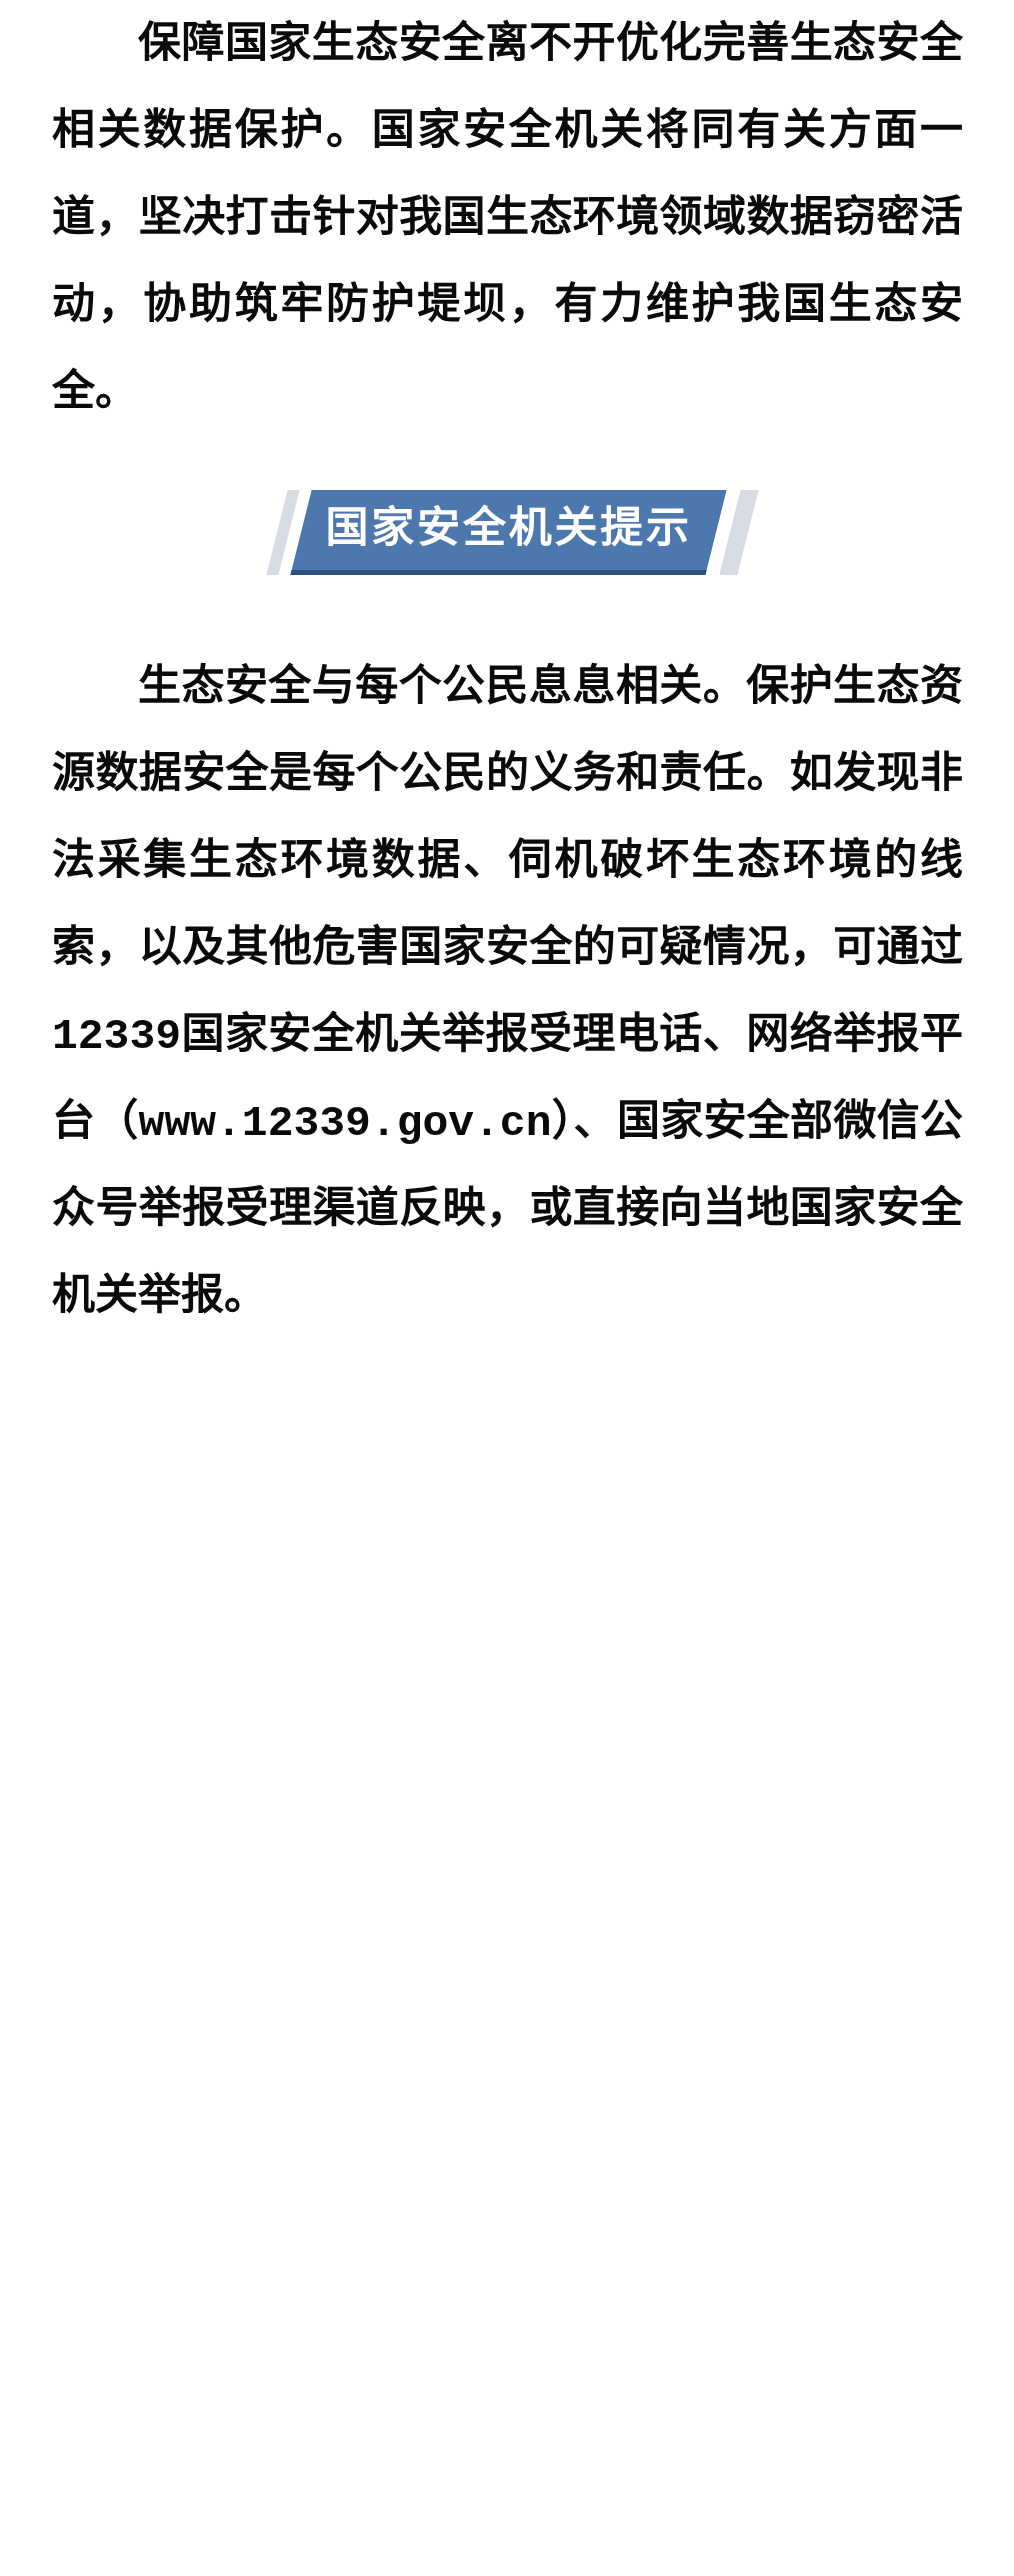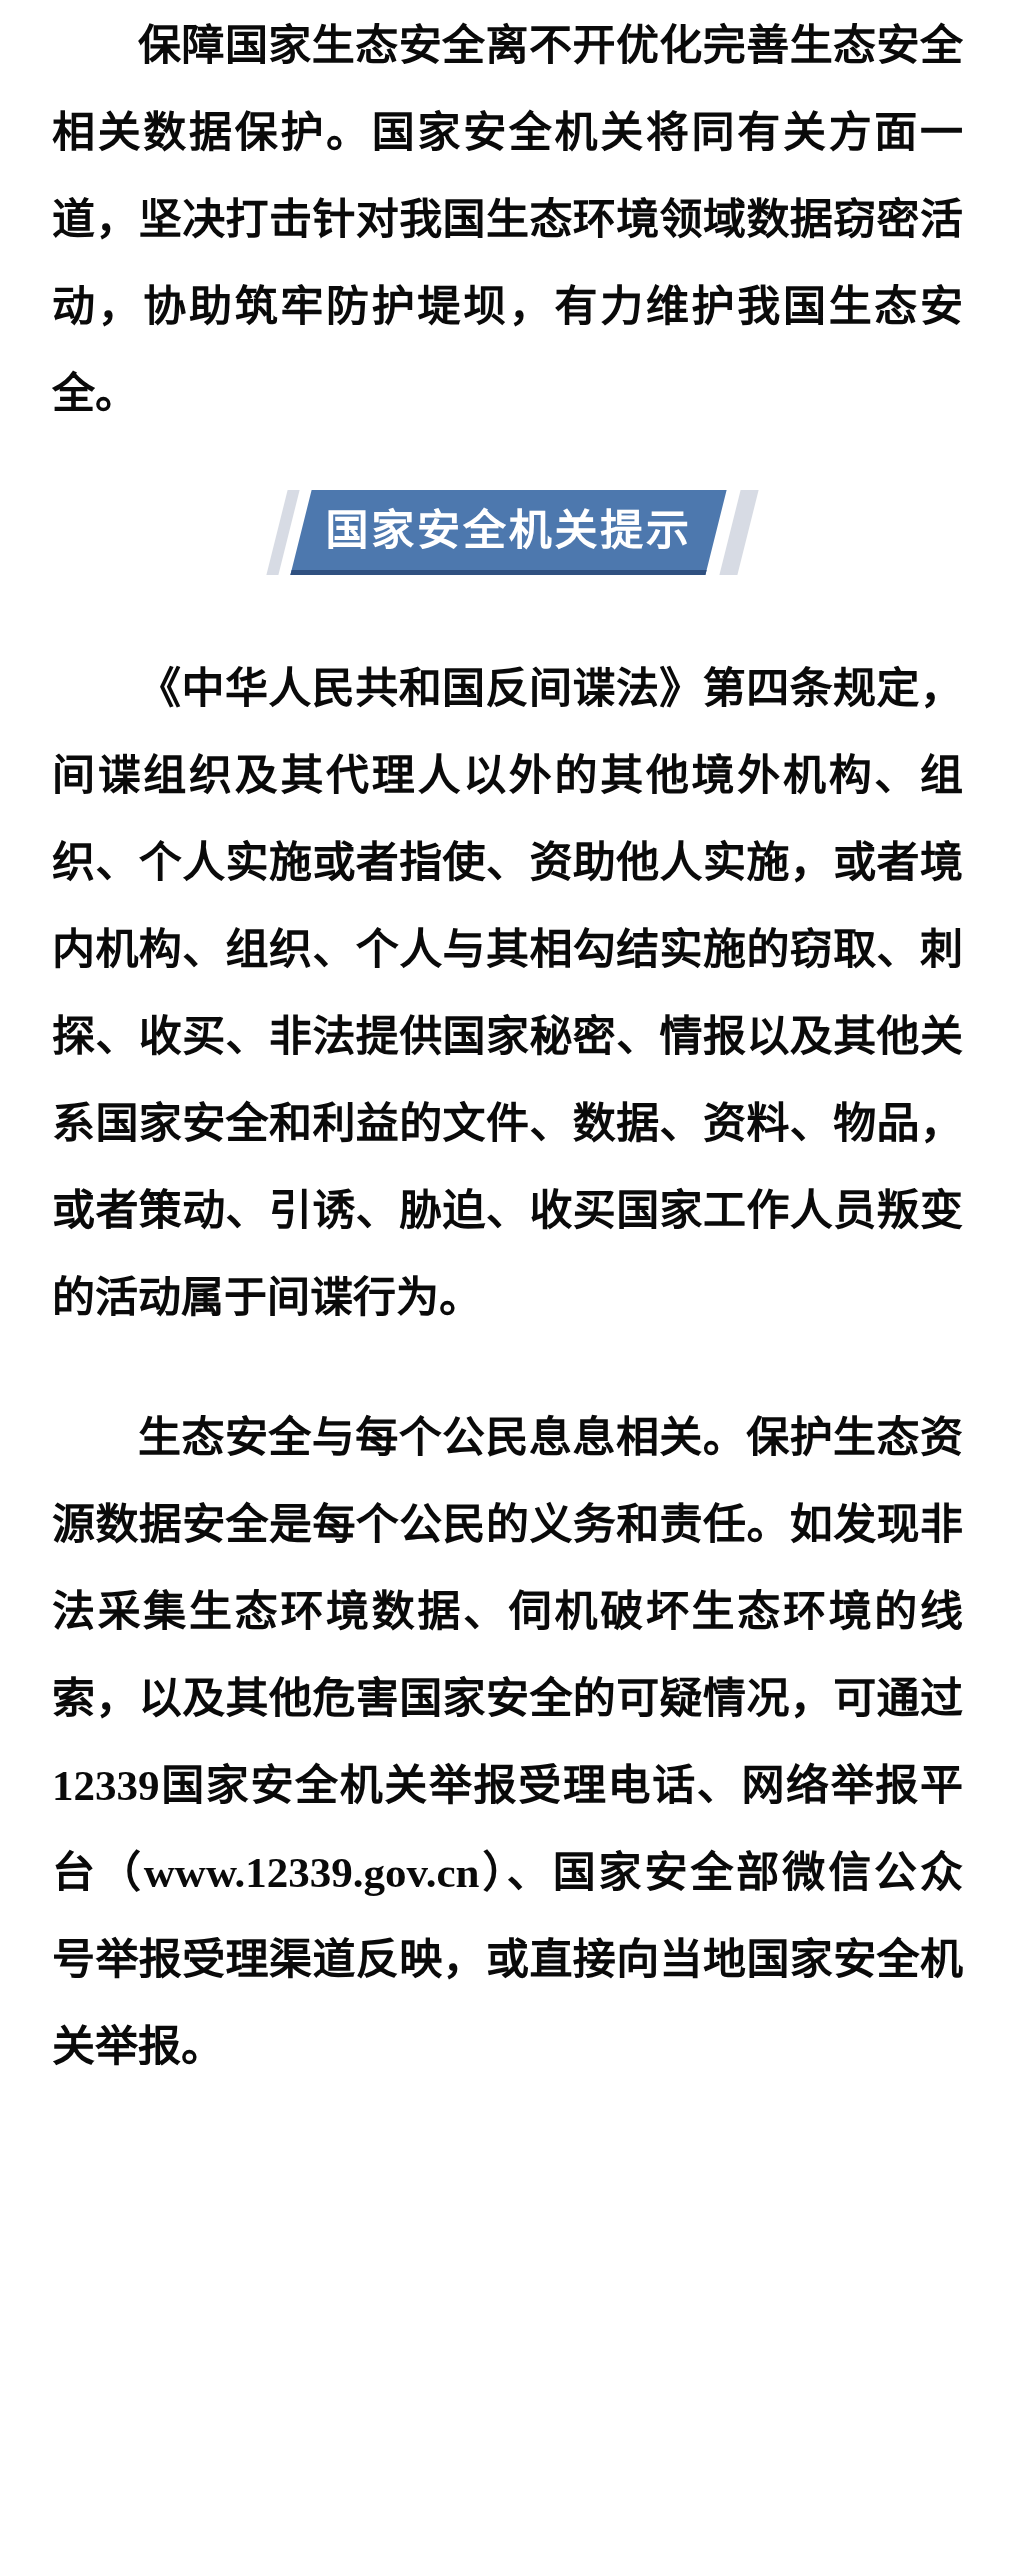--- a/index.html
+++ b/index.html
@@ -9,21 +9,21 @@
   }
   .page {
     position: relative;
     width: 1015px;
     height: 2080px;
     box-sizing: border-box;
     padding: 1.9px 52px 0 52px;
     overflow: hidden;
     background: var(--page-bg, #ffffff);
     color: var(--text-color, #0a0a0a);
-    font-family: Liberation Serif, serif;
+    font-family: Liberation Mono, monospace;
     font-weight: 700;
     font-size: 43px;
     line-height: 87px;
     text-align: justify;
     word-break: break-all;
   }
   p.para {
     margin: 0 0 53px 0;
     text-indent: 2em;
   }
@@ -78,18 +78,17 @@
 
   <div class="banner">
     <span class="stripe"></span>
     <div class="core">
       <span class="label">国家安全机关提示</span>
     </div>
     <span class="stripe stripe-right"></span>
   </div>
 
 
-  <p class="para">《中华人民共和国反间谍法》第四条规定，间谍组织及其代理人以外的其他境外机构、组织、个人实施或者指使、资助他人实施，或者境内机构、组织、个人与其相勾结实施的窃取、刺探、收买、非法提供国家秘密、情报以及其他关系国家安全和利益的文件、数据、资料、物品，或者策动、引诱、胁迫、收买国家工作人员叛变的活动属于间谍行为。</p>
 
   <p class="para">生态安全与每个公民息息相关。保护生态资源数据安全是每个公民的义务和责任。如发现非法采集生态环境数据、伺机破坏生态环境的线索，以及其他危害国家安全的可疑情况，可通过12339国家安全机关举报受理电话、网络举报平台（www.12339.gov.cn）、国家安全部微信公众号举报受理渠道反映，或直接向当地国家安全机关举报。</p>
 
 </div>
 
 
 </body></html>

